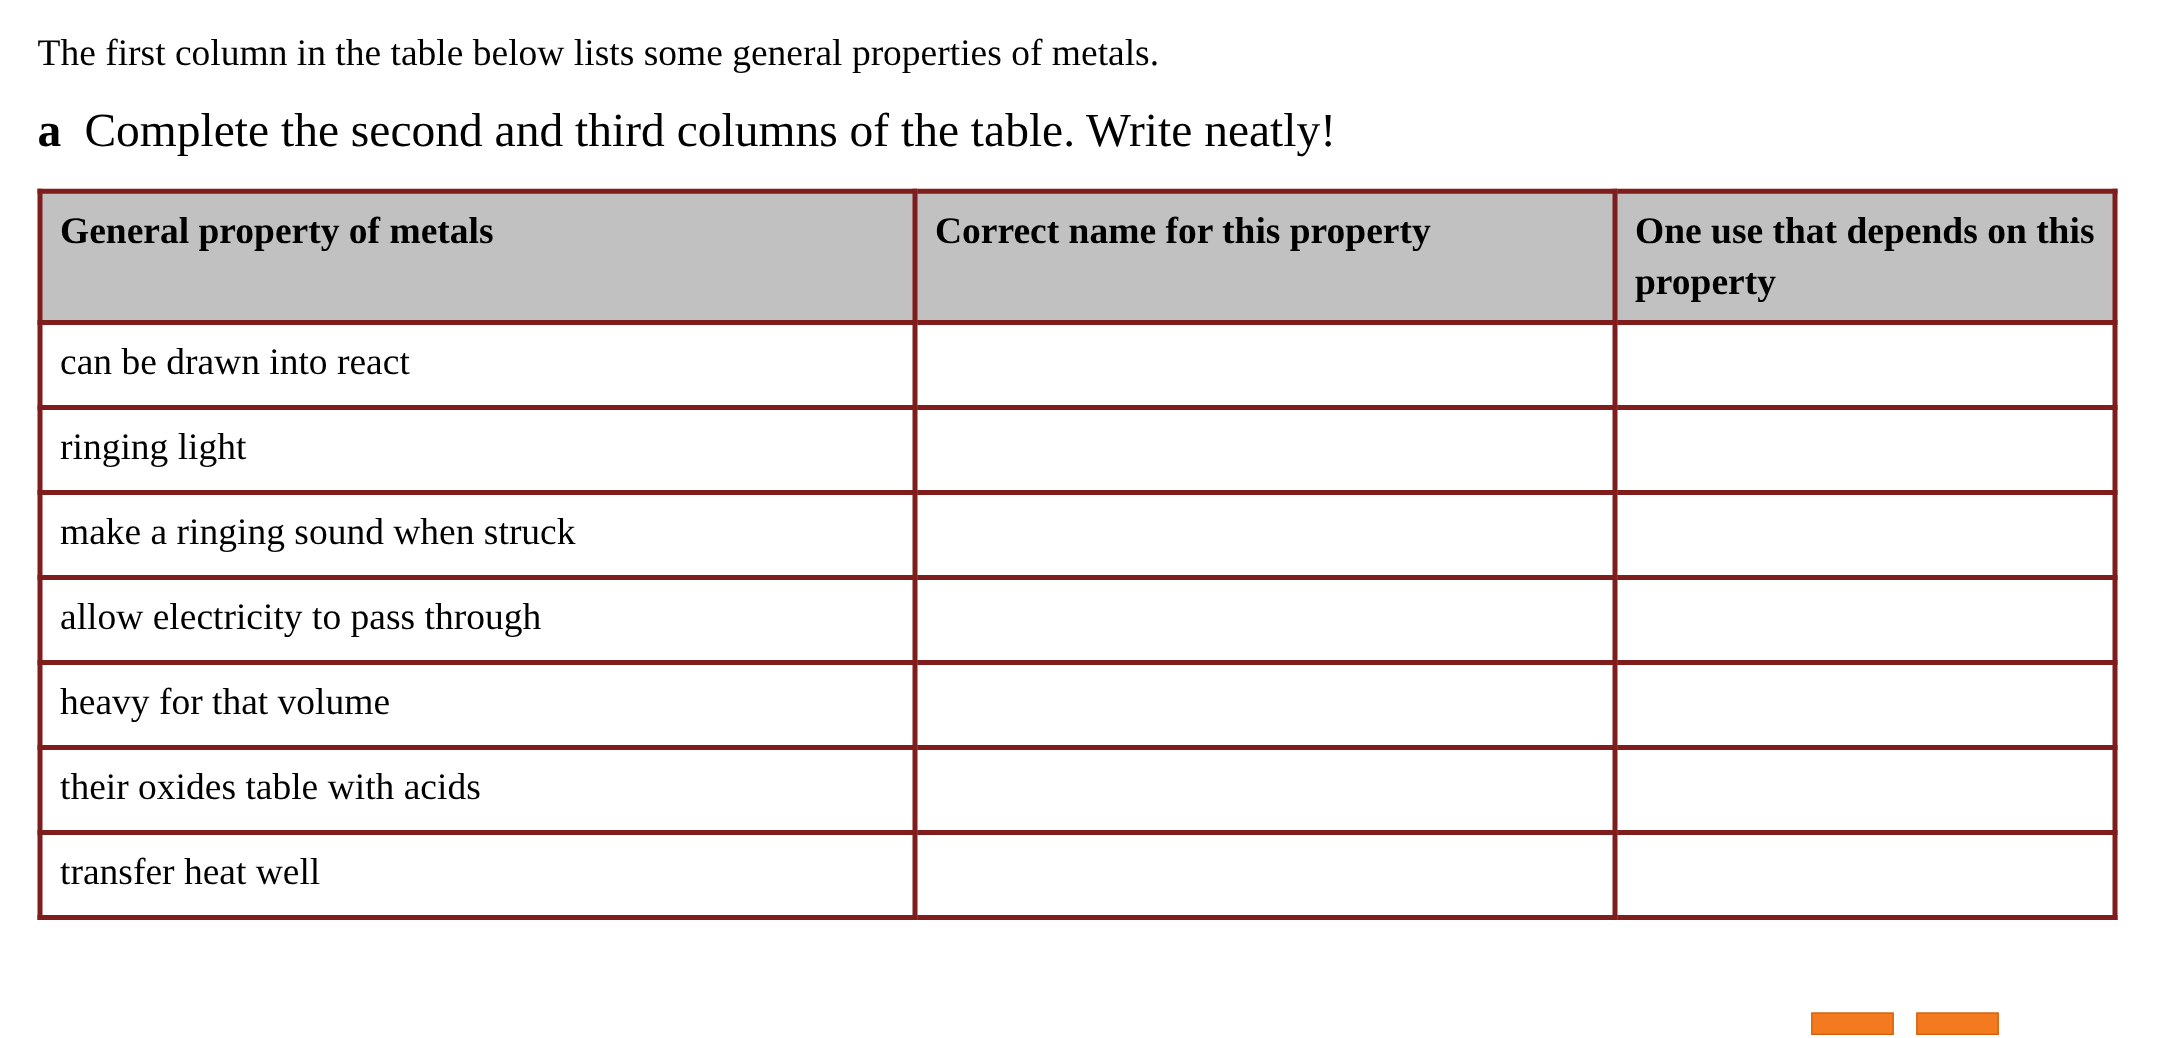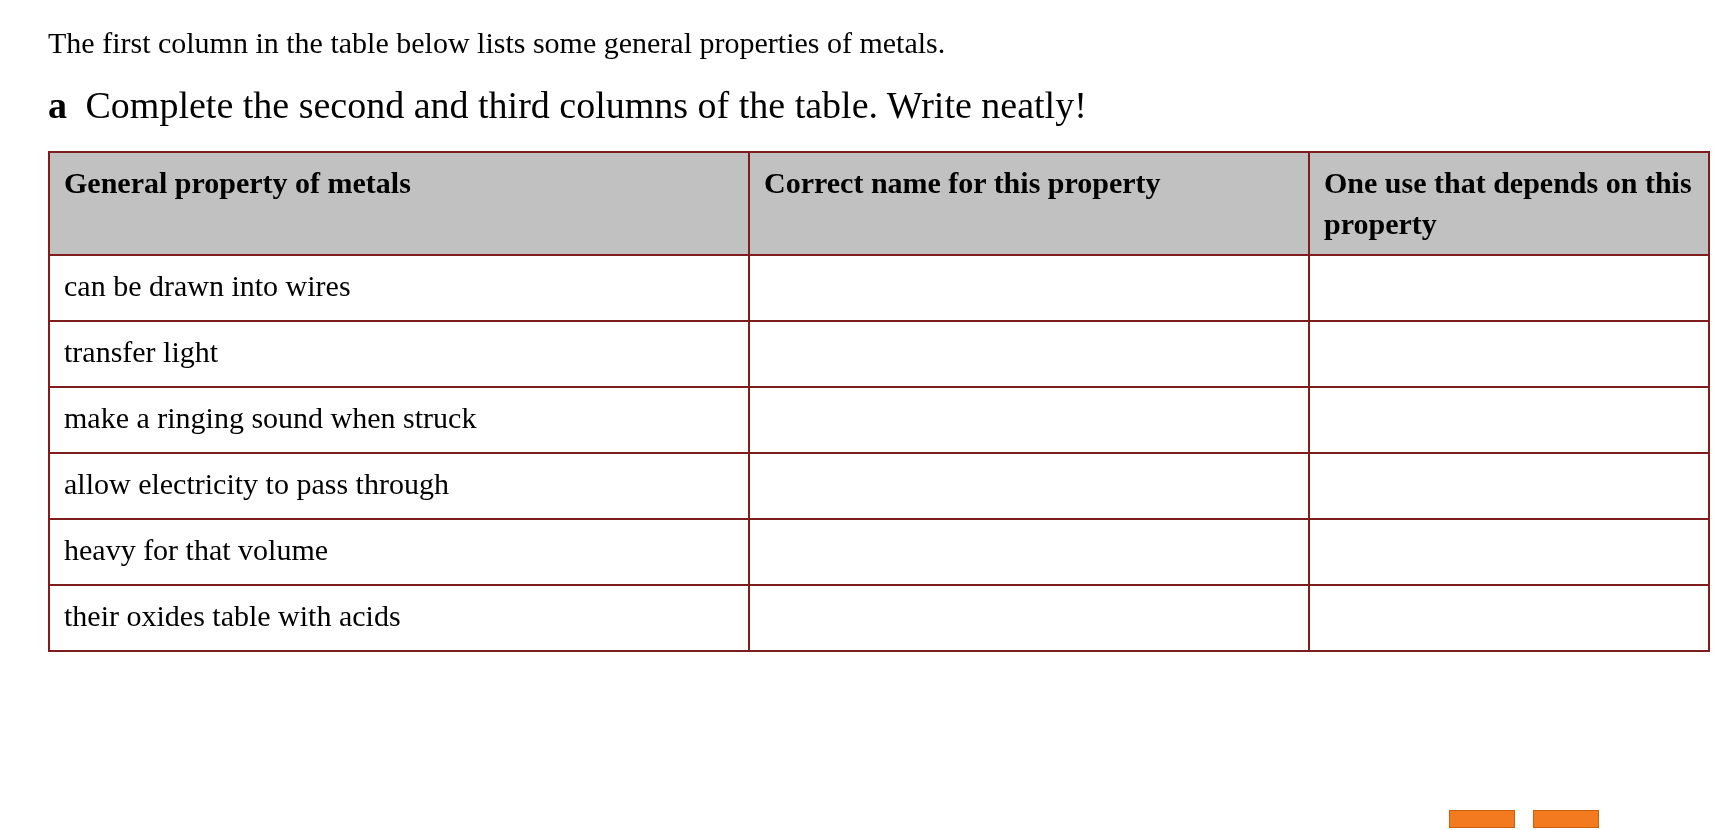--- a/index.html
+++ b/index.html
@@ -6,21 +6,21 @@
     margin: 0;
     padding: 0;
     background: #ffffff;
     font-family: Georgia, "Times New Roman", serif;
     color: #000000;
   }
   .page {
     width: 1617px;
     height: 830px;
     box-sizing: border-box;
-    padding: 24px 30px 0 48px;
+    padding: 24px 30px 0 30px;
     position: relative;
   }
   .intro-line {
     font-size: 30px;
     line-height: 1.25;
     margin: 0 0 20px 0;
   }
   .instruction-line {
     font-size: 38px;
     line-height: 1.25;
@@ -31,21 +31,21 @@
     display: inline-block;
     width: 28px;
   }
   table.props {
     border-collapse: collapse;
     width: 1660px;
     table-layout: fixed;
   }
   table.props th,
   table.props td {
-    border: 2px solid #7f1d1d;
+    border: 4px solid #7f1d1d;
     padding: 10px 14px;
     font-size: 30px;
     line-height: 1.35;
     text-align: left;
     vertical-align: top;
   }
   table.props th {
     background: #c1c1c1;
     font-weight: bold;
   }
@@ -91,26 +91,26 @@
     </colgroup>
     <thead>
       <tr>
         <th>General property of metals</th>
         <th>Correct name for this property</th>
         <th>One use that depends on this property</th>
       </tr>
     </thead>
     <tbody>
       <tr>
-        <td>can be drawn into wires</td>
+        <td>can be drawn into react</td>
         <td class="blank"></td>
         <td class="blank"></td>
       </tr>
       <tr>
-        <td>transfer light</td>
+        <td>ringing light</td>
         <td class="blank"></td>
         <td class="blank"></td>
       </tr>
       <tr>
         <td>make a ringing sound when struck</td>
         <td class="blank"></td>
         <td class="blank"></td>
       </tr>
       <tr>
         <td>allow electricity to pass through</td>
@@ -120,20 +120,25 @@
       <tr>
         <td>heavy for that volume</td>
         <td class="blank"></td>
         <td class="blank"></td>
       </tr>
       <tr>
         <td>their oxides table with acids</td>
         <td class="blank"></td>
         <td class="blank"></td>
       </tr>
+      <tr>
+        <td>transfer heat well</td>
+        <td class="blank"></td>
+        <td class="blank"></td>
+      </tr>
     </tbody>
   </table>
 
   <div class="accent-group">
     <div class="accent"></div>
     <div class="accent"></div>
   </div>
 
 </div>
 

